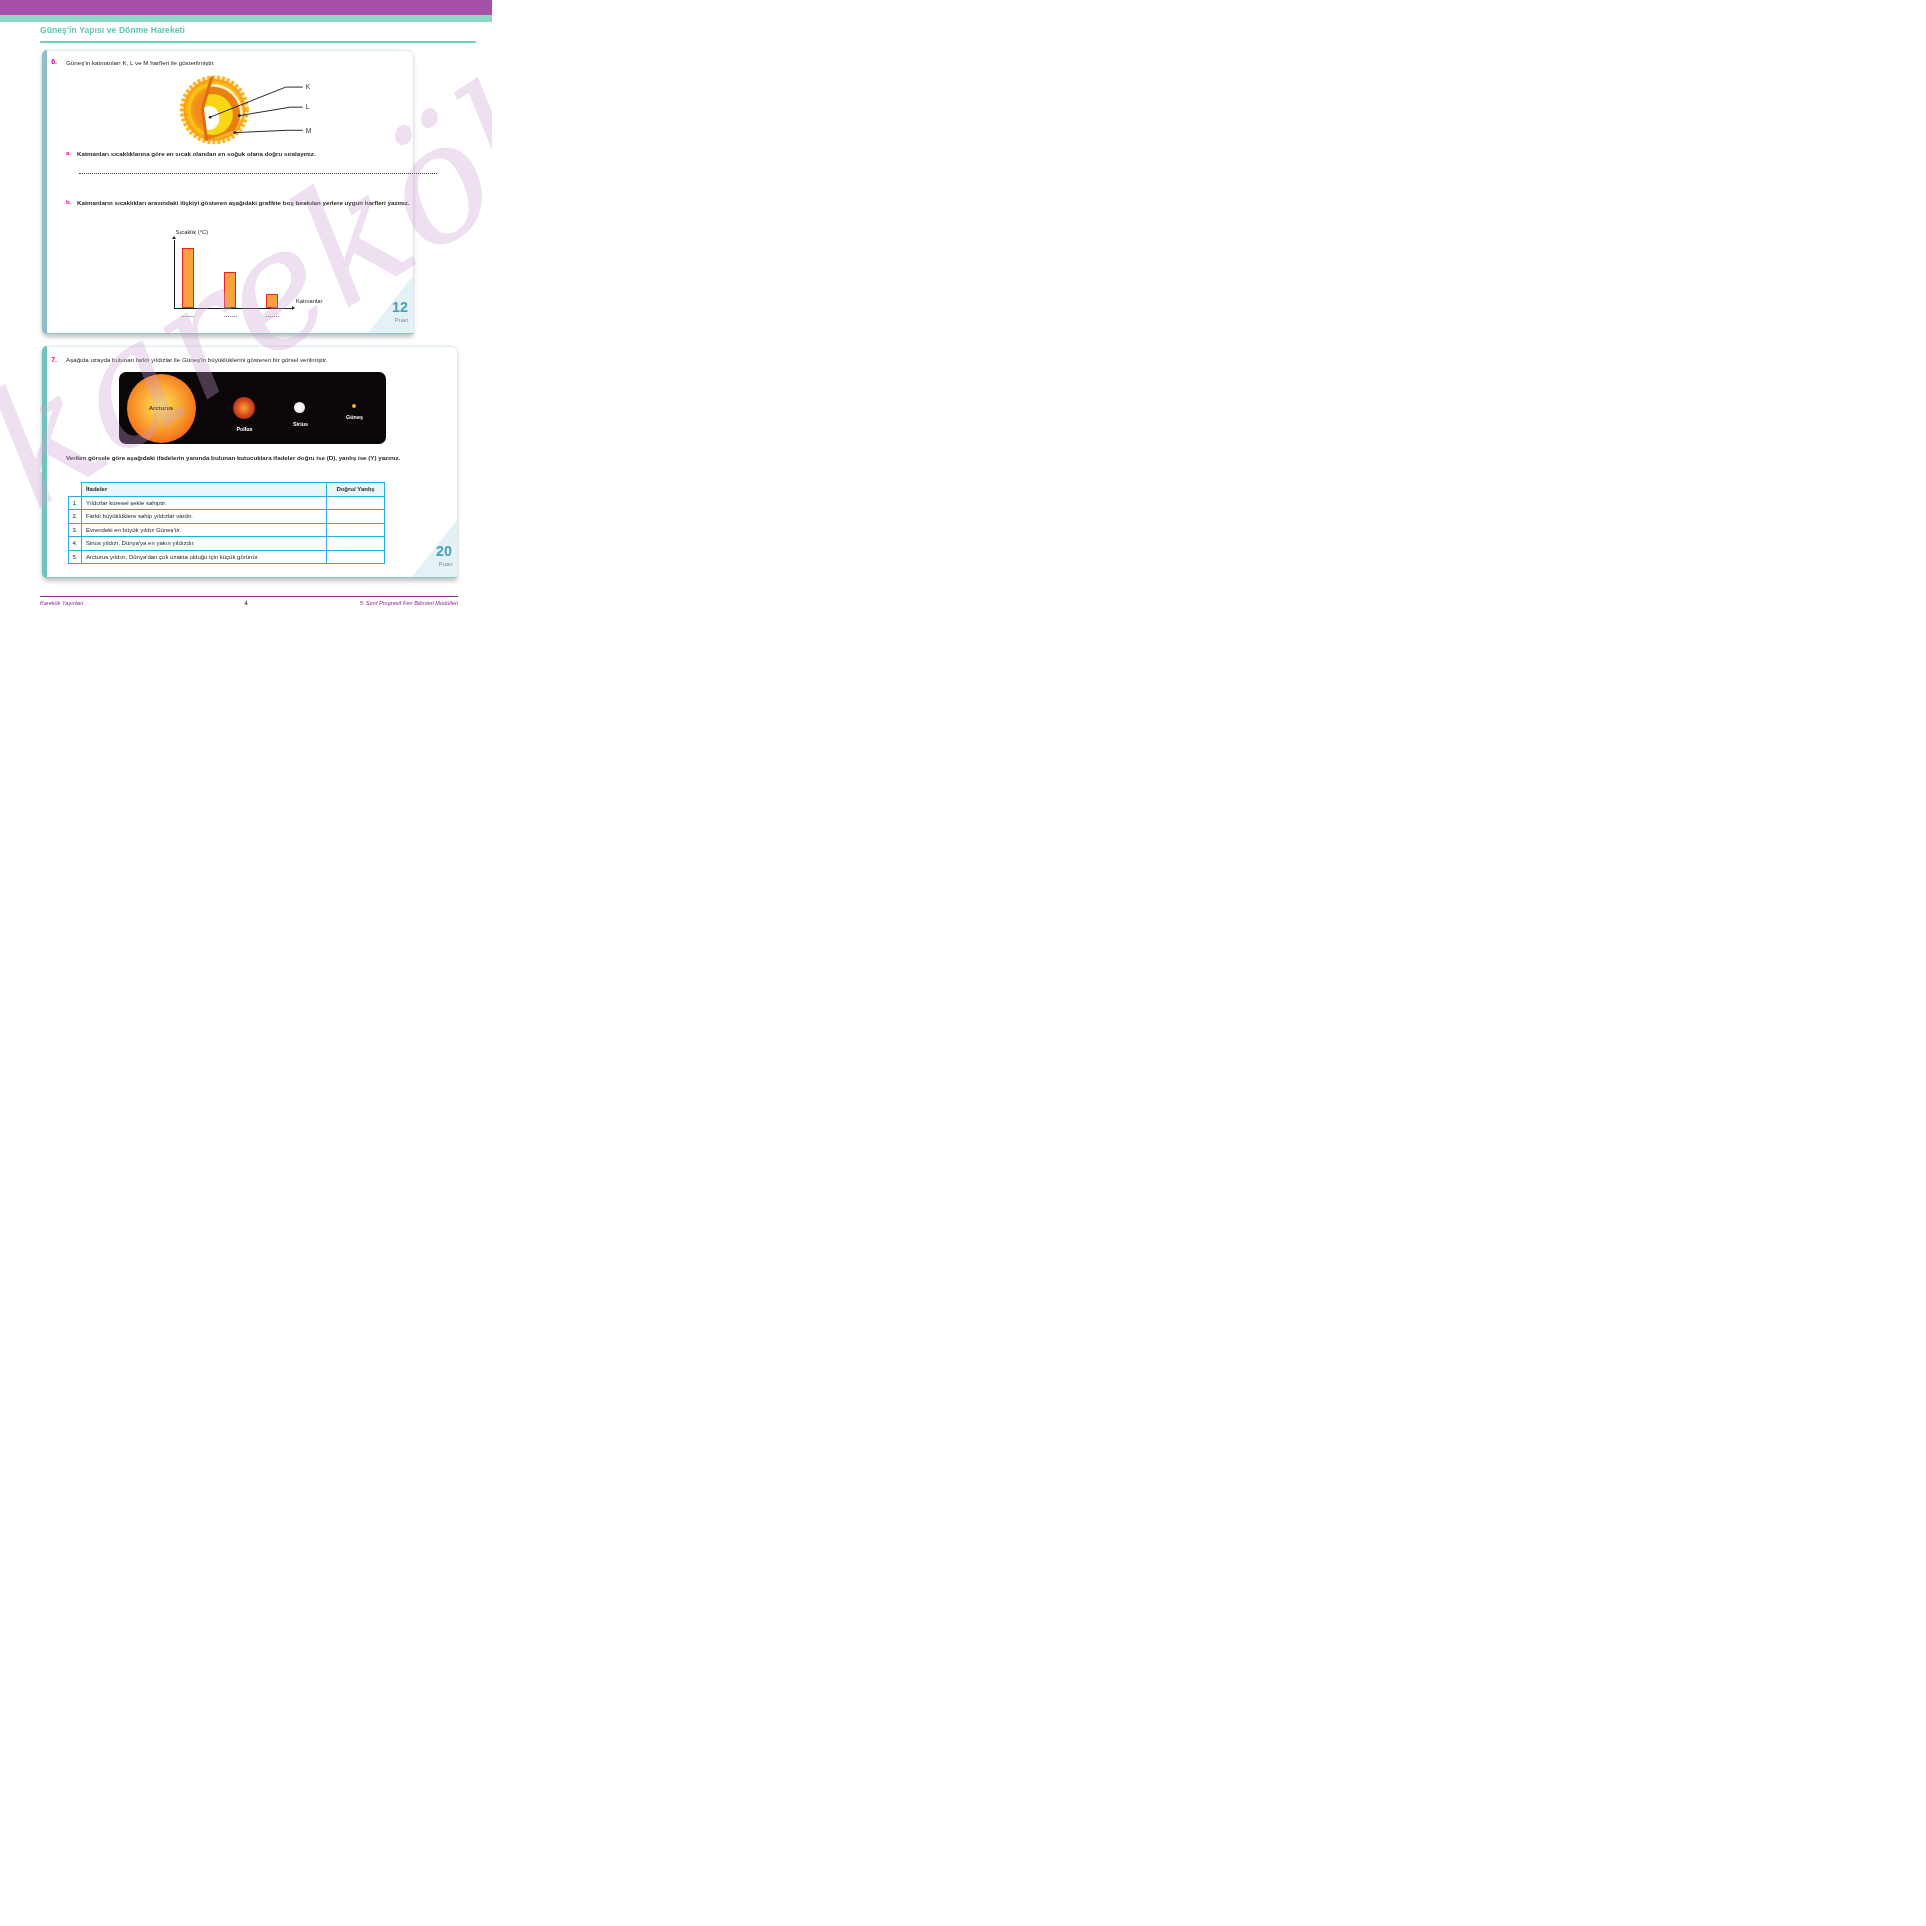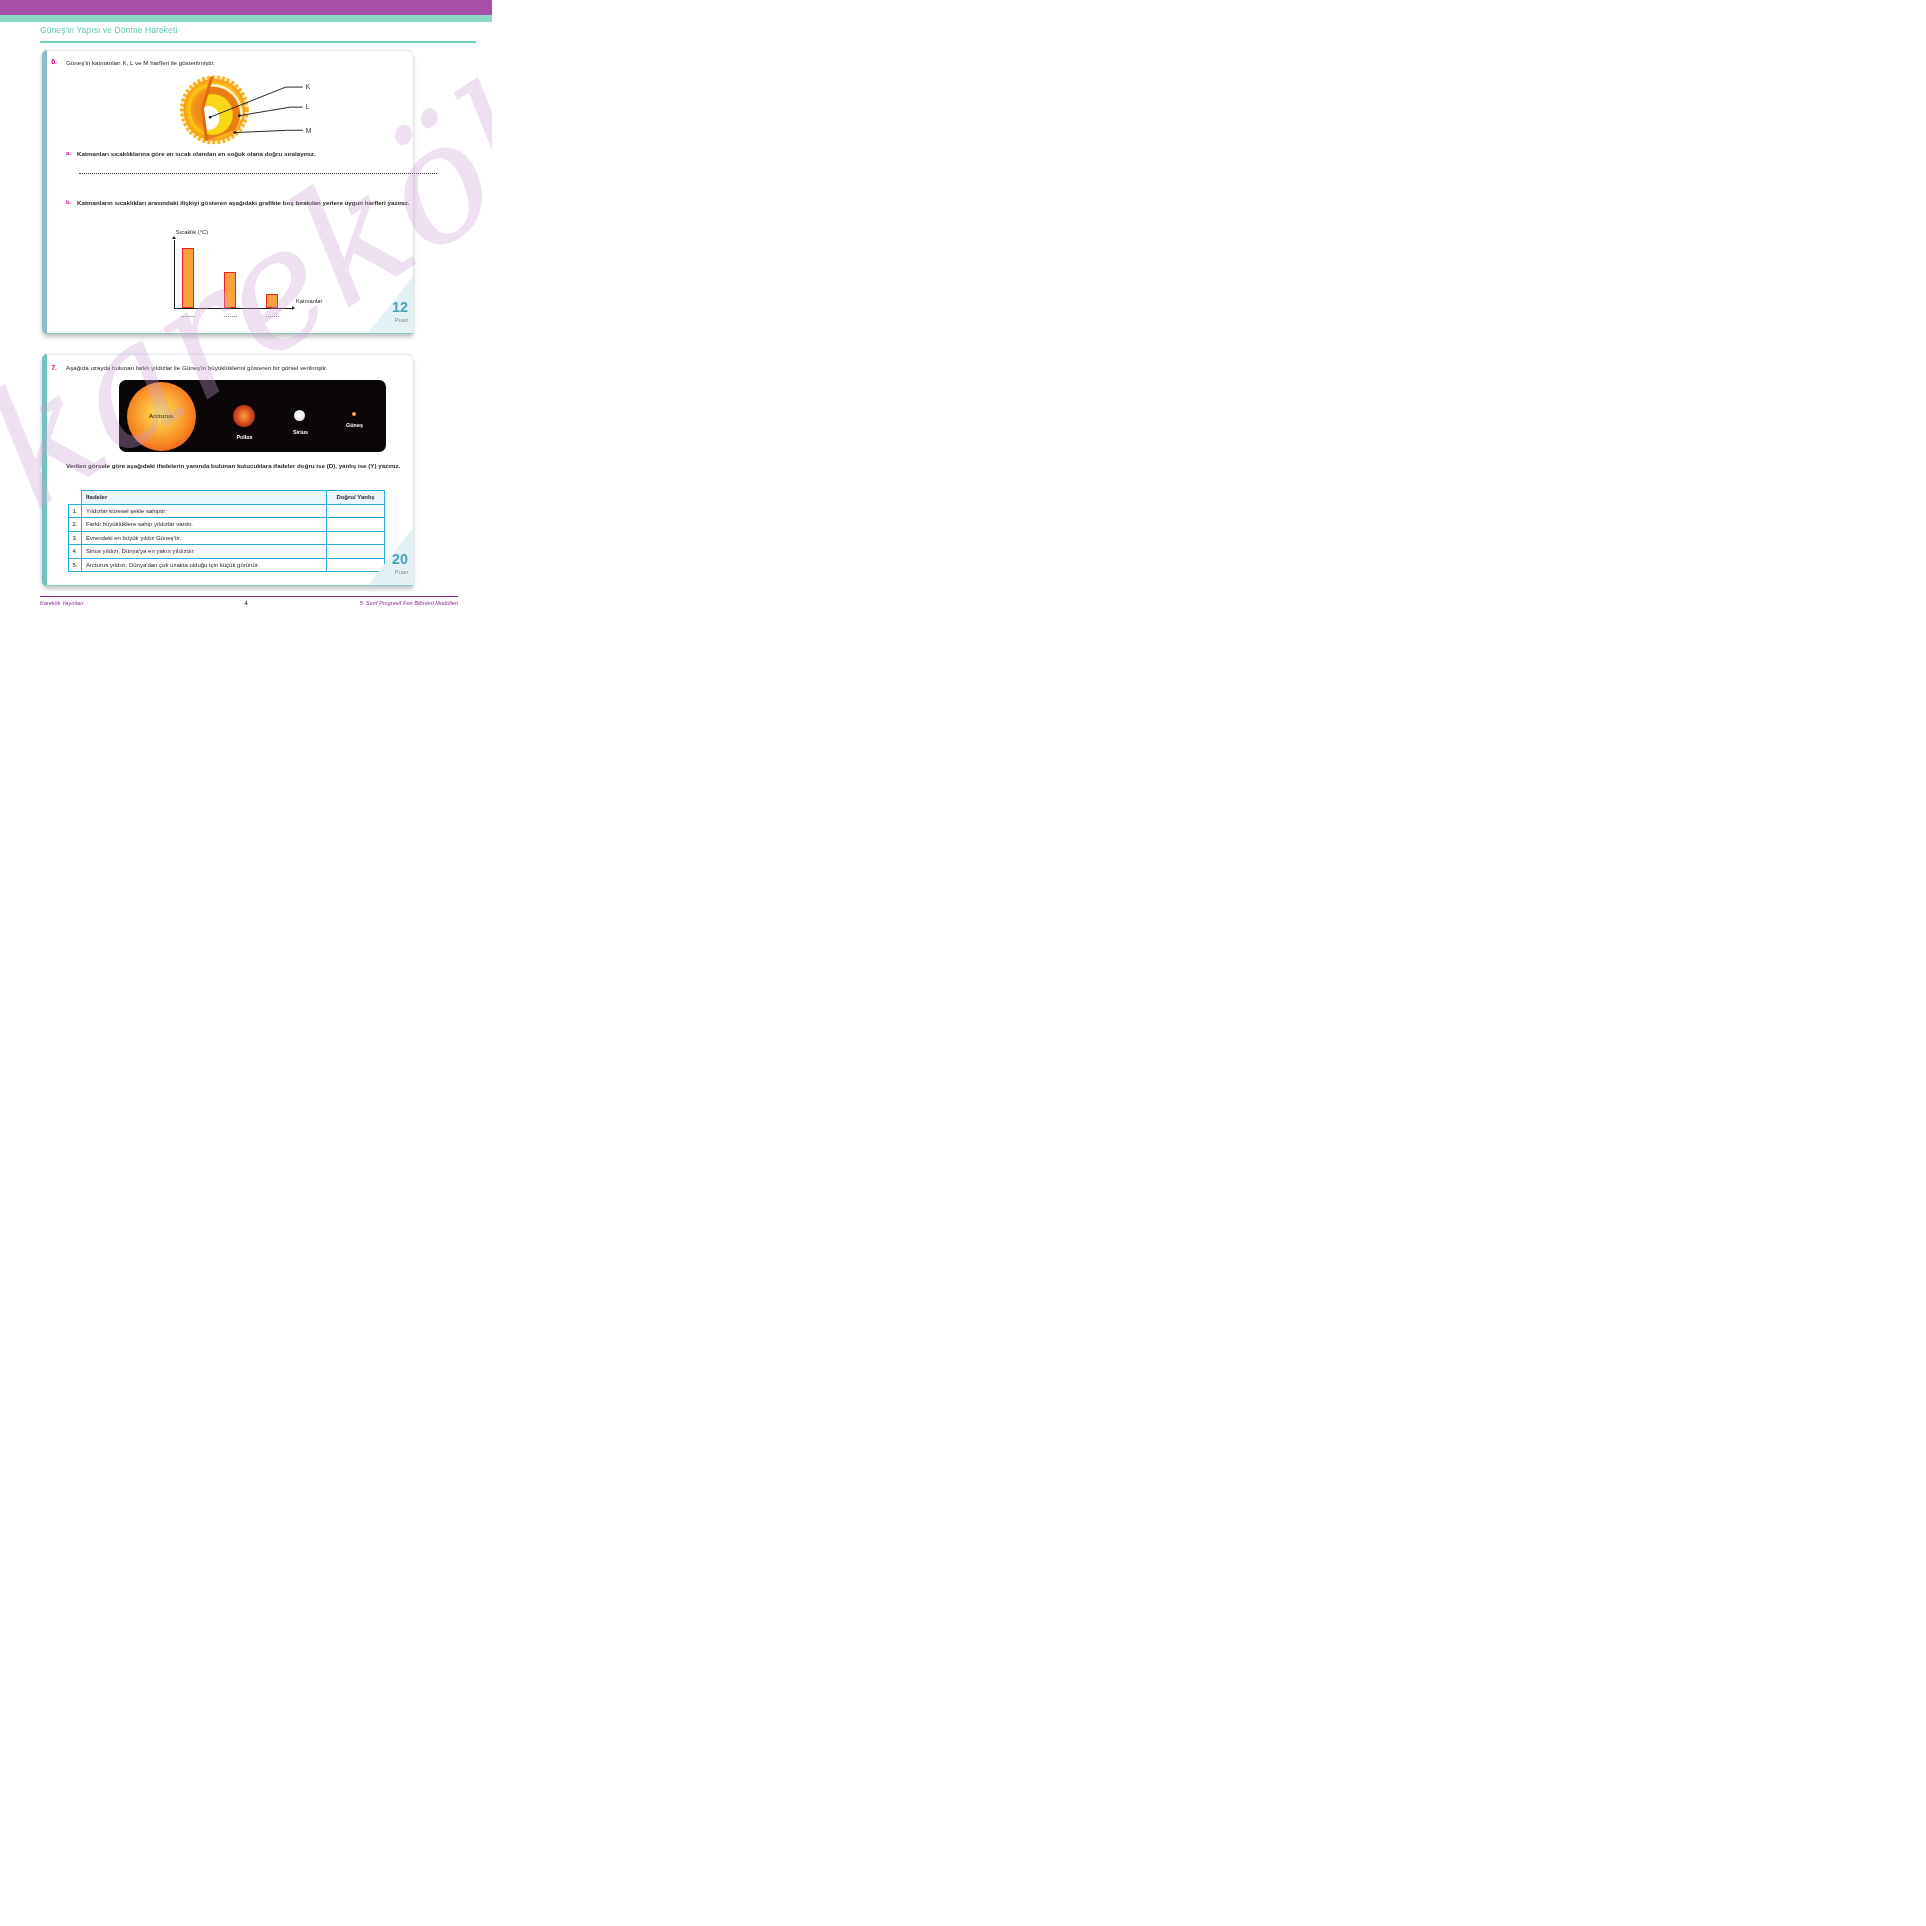--- a/index.html
+++ b/index.html
@@ -5,31 +5,31 @@
   html,body{margin:0;padding:0;width:492px;height:628px;background:#ffffff;
     font-family:"Liberation Sans",sans-serif;color:#231F20;overflow:hidden;position:relative;}
   .abs{position:absolute;}
   p{margin:0;}
 
   
   .topbar-purple{left:0;top:0;width:492px;height:15px;background:#A84FA8;}
   .topbar-teal{left:0;top:15px;width:492px;height:6.5px;background:#8ED6C6;}
 
   
-  .page-title{left:40px;top:25.4px;font-size:8.5px;font-weight:400;color:#5FC5B1;letter-spacing:0.1px;}
+  .page-title{left:40px;top:25.4px;font-size:8.5px;font-weight:700;color:#5FC5B1;letter-spacing:0.1px;}
   .title-rule{left:40px;top:41px;width:436px;height:1.5px;background:#6FCDBB;border-radius:0.8px;}
 
   
   .card{position:absolute;left:42px;width:371px;background:#fff;
     border-top:1.2px solid #DCEDF2;border-bottom:1.2px solid #8CC8C4;
     border-radius:6.2px 6.2px 0 6.2px;box-shadow:0 2.7px 4.2px rgba(90,90,90,.38);}
   .card .accent{position:absolute;left:0;top:-1.2px;bottom:-1.2px;width:4.6px;border-radius:6.2px 0 0 6.2px;}
   .card1{top:50px;height:282px;}
   .card1 .accent{background:#8FBECA;}
-  .card2{top:354px;height:230px;}
+  .card2{top:346px;height:230px;padding-left:44px;}
   .card2 .accent{background:#6FC5BC;}
 
   .q-num{position:absolute;font-size:7px;font-weight:700;color:#EC008C;}
   .q-text{position:absolute;font-size:6.2px;line-height:8.9px;}
   .part-label{position:absolute;font-size:6.2px;font-weight:700;color:#EC008C;}
   .part-text{position:absolute;font-size:6.2px;line-height:9.6px;font-weight:700;text-align:justify;}
 
   
   .answer-line{position:absolute;left:37px;top:116px;width:358px;height:6.2px;
     border-bottom:1.2px dotted #3A3A3A;}

